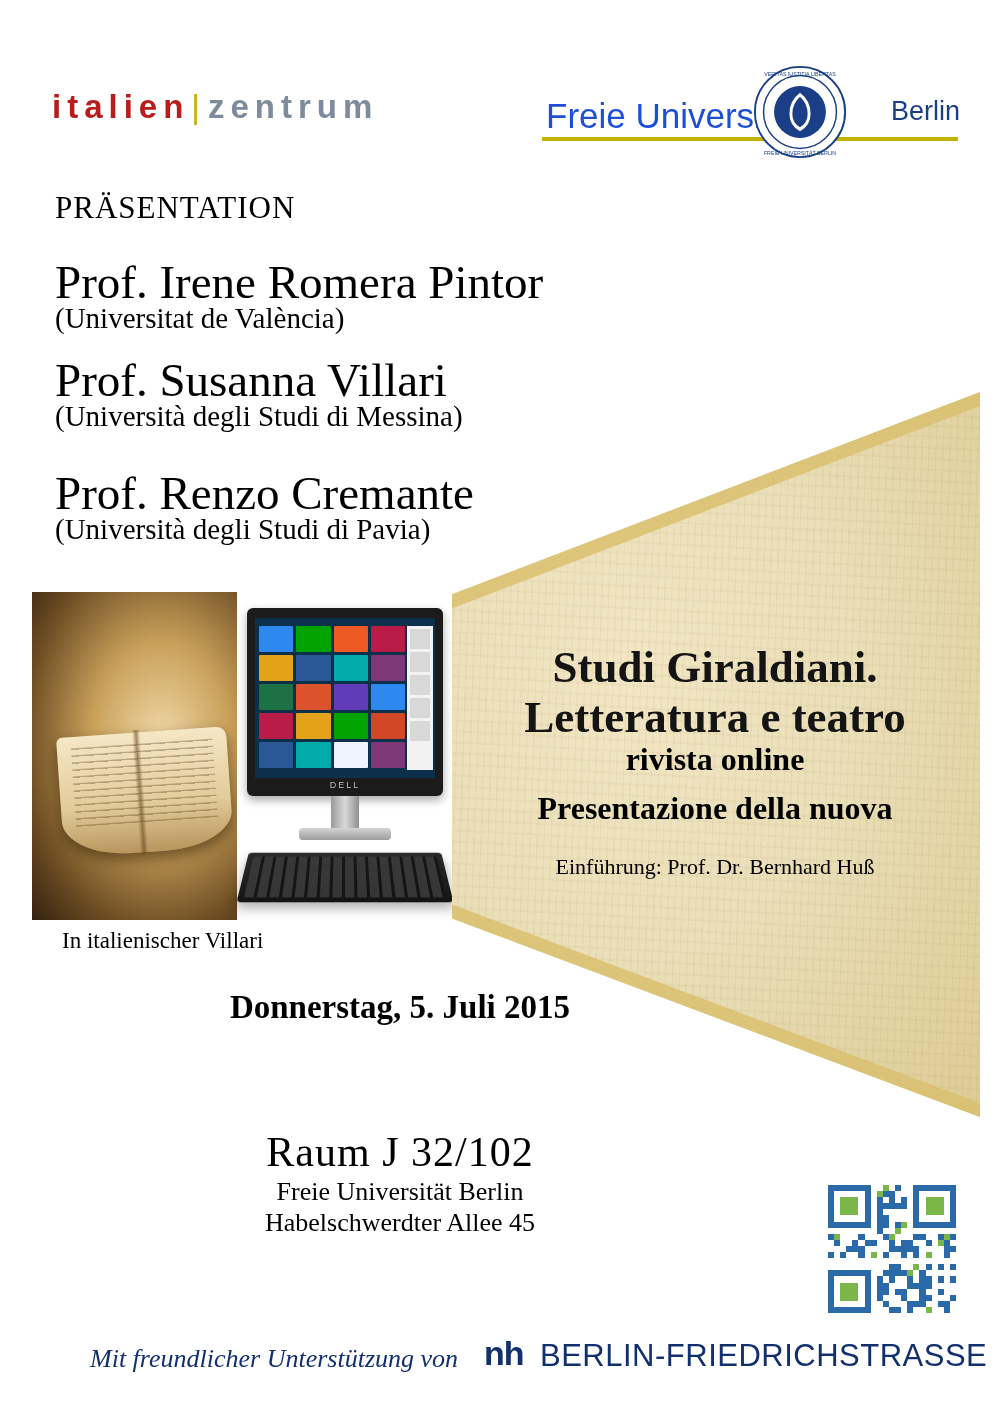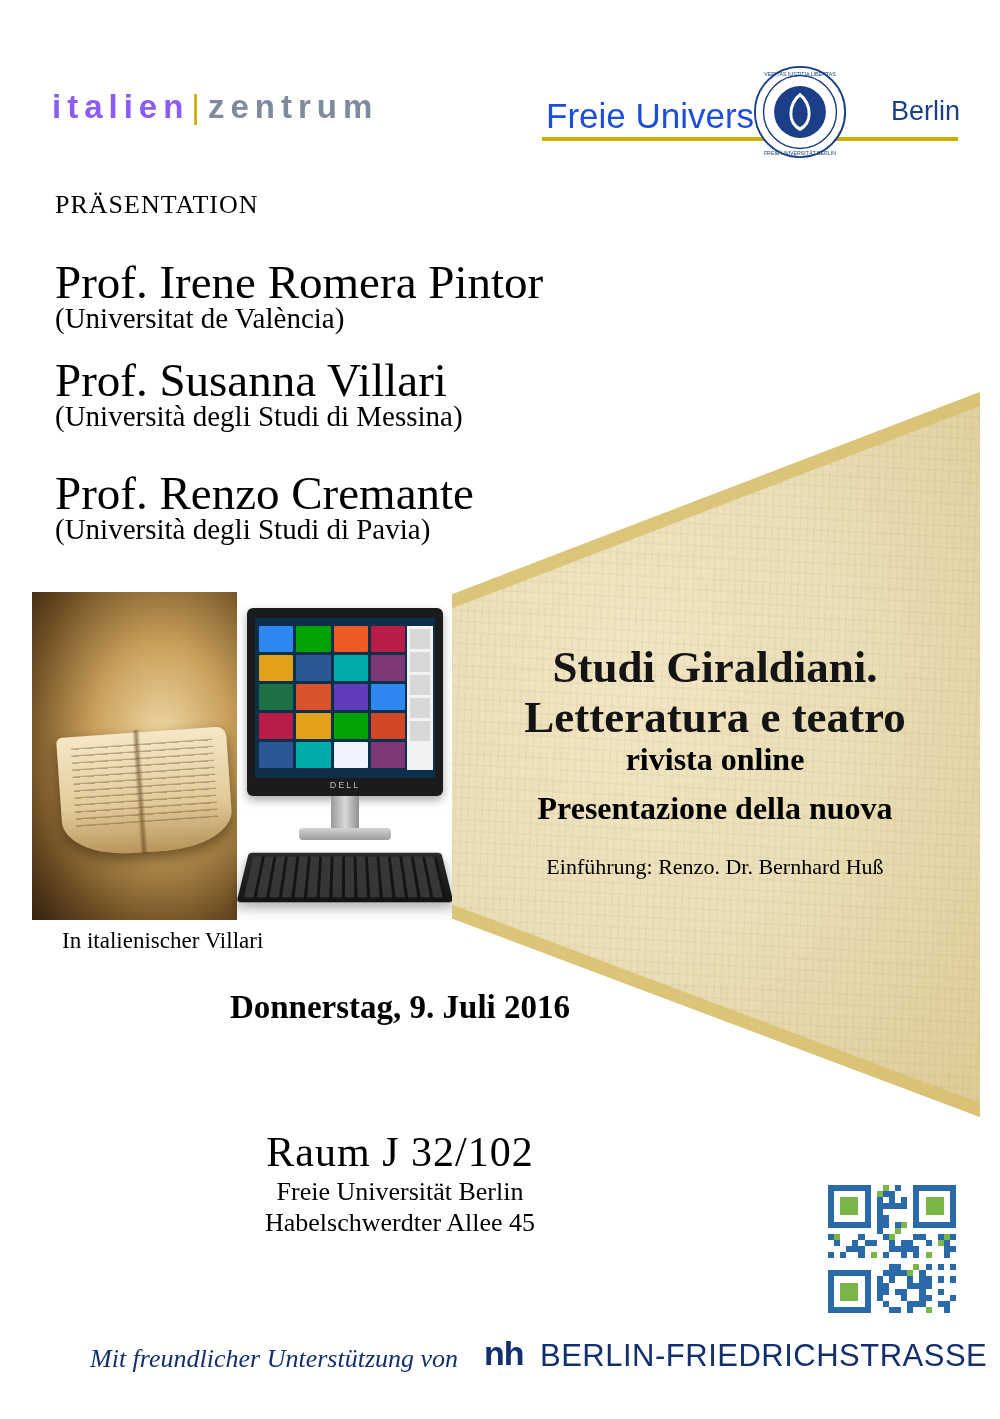--- a/index.html
+++ b/index.html
@@ -26,21 +26,21 @@
   .logo-italienzentrum {
     position: absolute;
     left: 52px;
     top: 88px;
     font-family: "Liberation Sans", sans-serif;
     font-size: 33px;
     letter-spacing: 6px;
     font-weight: 600;
     white-space: nowrap;
   }
-  .logo-italien { color: #8b5cf6; }
+  .logo-italien { color: #b91c1c; }
   .logo-bar {
     color: #c6b200;
     font-weight: 400;
     padding: 0 2px;
   }
   .logo-zentrum { color: #7d8b9c; }
 
   .fu-logo {
     position: absolute;
     left: 540px;
@@ -81,21 +81,21 @@
     width: 96px;
     height: 96px;
   }
   .fu-seal svg { display: block; }
 
   
   .praesentation {
     position: absolute;
     left: 55px;
     top: 190px;
-    font-size: 26px;
+    font-size: 31px;
     letter-spacing: 1px;
   }
   .speaker {
     position: absolute;
     left: 55px;
     width: 720px;
   }
   .speaker-name {
     font-size: 47px;
     line-height: 50px;
@@ -514,26 +514,26 @@
     </div>
   </div>
 
   <div class="caption-sprache">In  italienischer Villari</div>
 
   <div class="parchment-text">
     <div class="title-main">Studi Giraldiani.</div>
     <div class="title-main">Letteratura e teatro</div>
     <div class="title-sub" style="margin-top:0">rivista online</div>
     <div class="title-sub">Presentazione della nuova</div>
-    <div class="title-intro">Einführung: Renzo. Dr. Bernhard Huß</div>
+    <div class="title-intro">Einführung: Prof. Dr. Bernhard Huß</div>
   </div>
 </div>
 
 <div class="date-block">
-  <div>Donnerstag, 9. Juli 2016</div>
+  <div>Donnerstag, 5. Juli 2015</div>
 </div>
 
 <div class="room-block">
   <div class="room-title">Raum  J 32/102</div>
   <div class="room-line">Freie Universität Berlin</div>
   <div class="room-line">Habelschwerdter Allee 45</div>
 </div>
 
 <div class="qr">
   <div class="qr-grid" id="qr-grid">

